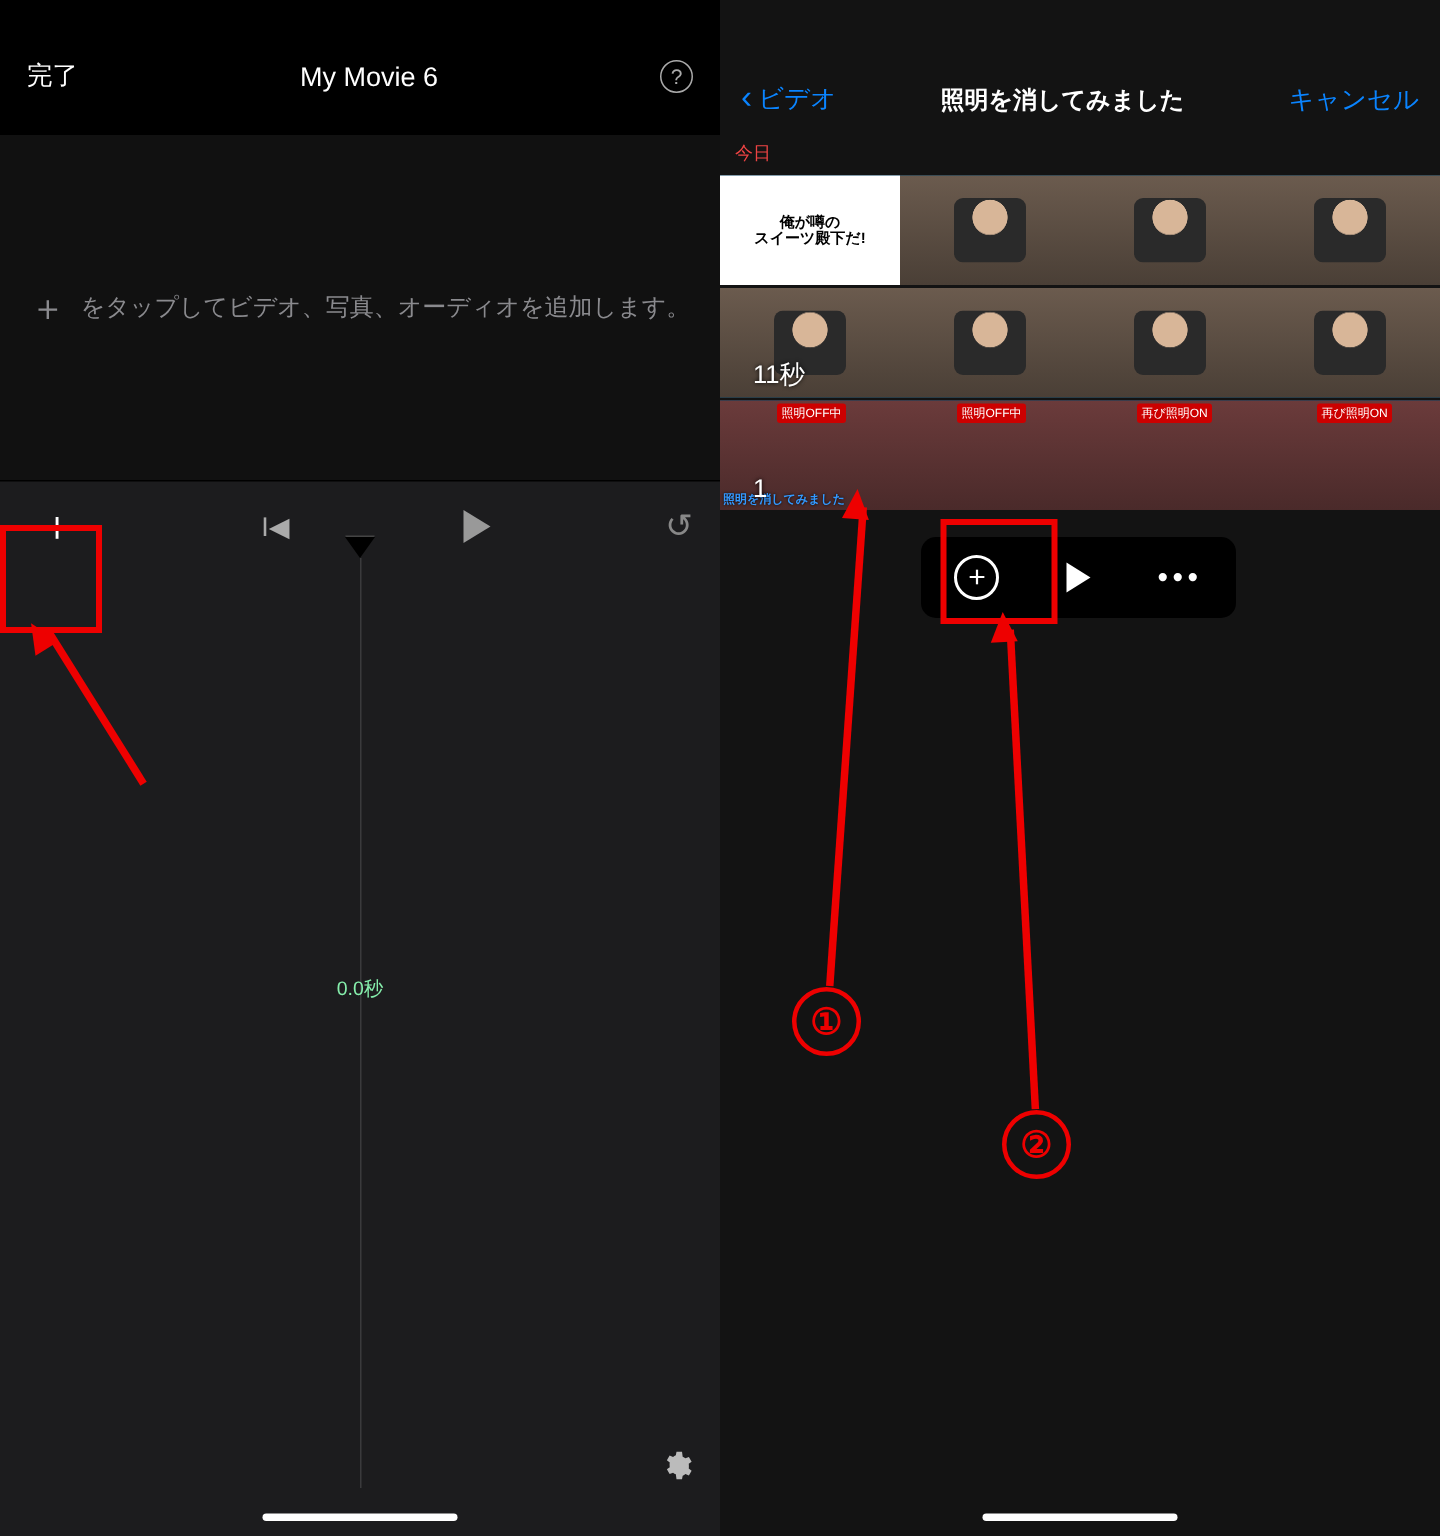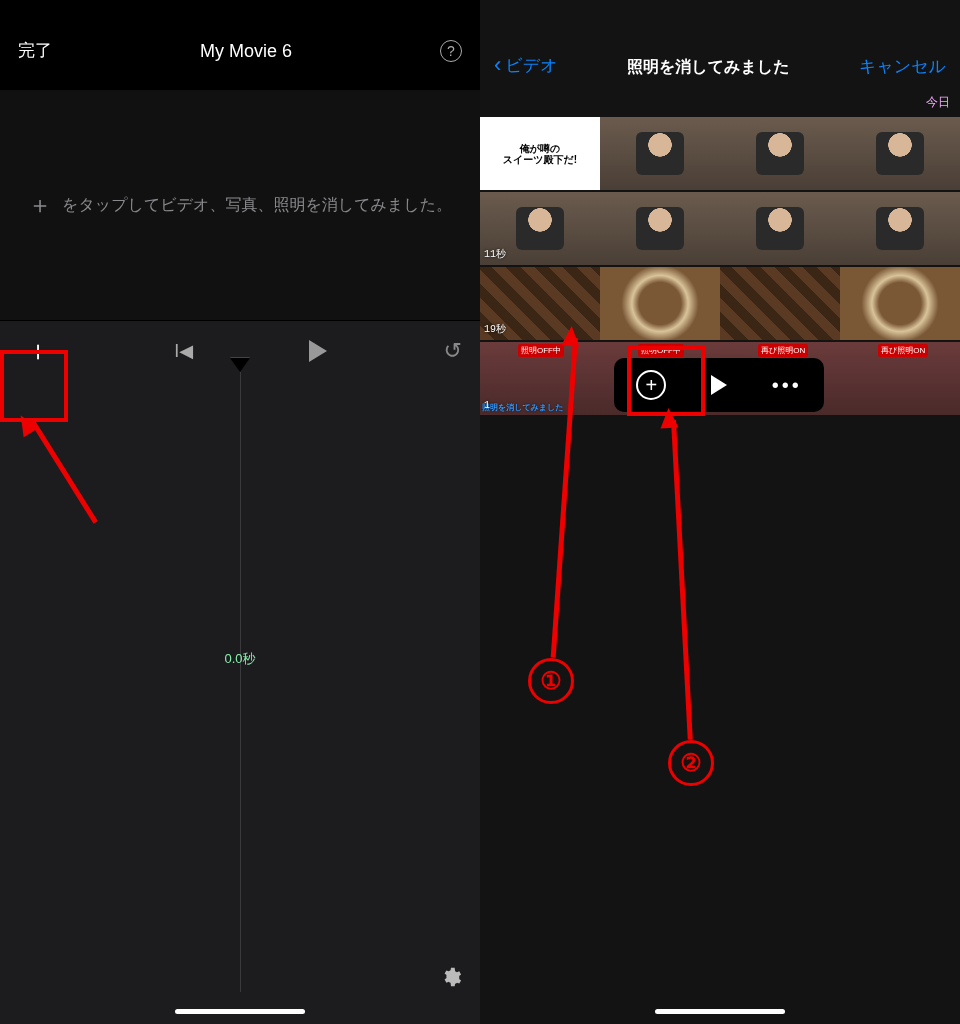--- a/index.html
+++ b/index.html
@@ -26,27 +26,27 @@
 .l-gear { position:absolute; bottom:34px; right:16px; width:26px; height:26px; color:#bbb; display:flex; align-items:center; justify-content:center; }
 .l-homebar, .r-homebar { position:absolute; bottom:10px; left:50%; transform:translateX(-50%); width:130px; height:5px; border-radius:3px; background:#fff; }
 
 
 .right-phone { width:480px; height:1024px; background:#131313; position:relative; display:flex; flex-direction:column; }
 .r-header { height:90px; display:flex; align-items:flex-end; justify-content:space-between; padding:0 14px 12px 14px; }
 .r-back { color:#0a84ff; font-size:17px; display:flex; align-items:center; gap:4px; }
 .r-back-chev { font-size:22px; }
 .r-title { color:#fff; font-size:16px; font-weight:600; }
 .r-cancel { color:#0a84ff; font-size:17px; }
-.r-date { color:#f0abfc; font-size:12px; padding:4px 10px 6px 10px;text-align:right; }
+.r-date { color:#ef4444; font-size:12px; padding:4px 10px 6px 10px; }
 .r-list { flex:1; display:flex; flex-direction:column; gap:2px; padding:0; }
 .row { height:73px; display:flex; background:#0369a1; position:relative; }
 .row.sel { outline:3px solid #f7c948; outline-offset:-3px; }
 .cell { flex:1; background:#333; position:relative; }
 .cell + .cell { margin-left:0; }
-.dur { position:absolute; left:4px; bottom:4px; font-size:10px; color:#fff; text-shadow:0 0 3px #000; z-index:2;font-family:Liberation Mono, monospace; }
+.dur { position:absolute; left:22px; bottom:4px; font-size:17px; color:#fff; text-shadow:0 0 3px #000; z-index:2; }
 
 .c-text { background:#fff; display:flex; flex-direction:column; align-items:center; justify-content:center; color:#000; font-size:10px; font-weight:700; line-height:1.1; }
 .c-person { background:linear-gradient(#6b5b4e,#4a3f36); }
 .c-person::after { content:""; position:absolute; left:30%; top:20%; width:40%; height:60%; background:radial-gradient(circle at 50% 30%, #d8b698 30%, transparent 31%), linear-gradient(#2a2a2a,#2a2a2a); border-radius:6px; }
 .c-choco { background:repeating-linear-gradient(45deg,#5a3a22 0 10px,#3b2515 10px 20px); }
 .c-cookie { background:radial-gradient(circle,#7a5836 30%, #d9c39a 40%, #7a5836 55%); }
 .c-donut { background:radial-gradient(circle at 40% 50%, #382015 26%, #4a2e1d 27% 50%, #2b3b5c 51%); }
 .c-donut2 { background:radial-gradient(circle at 50% 50%, #2b3b5c 24%, #c99 25% 50%, #2b3b5c 51%); }
 .c-white { background:radial-gradient(circle at 50% 50%, #2b3b5c 24%, #efe7db 25% 50%, #2b3b5c 51%); }
 .c-ovl { background:linear-gradient(#6b3b3b,#4a2a2a); }
@@ -75,21 +75,21 @@
 <div class="left-phone">
   <div class="l-header">
     <span class="l-done">完了</span>
     <span class="l-title">My Movie 6</span>
     <span class="l-help">?</span>
   </div>
 
   <div class="l-preview">
     <div class="l-hint">
       <span class="l-hint-plus">＋</span>
-      <span>をタップしてビデオ、写真、照明を消してみました。</span>
+      <span>をタップしてビデオ、写真、オーディオを追加します。</span>
     </div>
   </div>
 
   <div class="l-timeline">
     <div class="l-tbar">
       <span class="l-add">＋</span>
       <span class="l-prev">I◀</span>
       <span class="l-play"></span>
       <span class="l-undo">↺</span>
     </div>
@@ -134,27 +134,20 @@
     </div>
 
     <div class="row">
       <div class="cell c-person"></div>
       <div class="cell c-person"></div>
       <div class="cell c-person"></div>
       <div class="cell c-person"></div>
       <span class="dur">11秒</span>
     </div>
 
-    <div class="row sel">
-      <div class="cell c-choco"></div>
-      <div class="cell c-cookie"></div>
-      <div class="cell c-choco"></div>
-      <div class="cell c-cookie"></div>
-      <span class="dur">19秒</span>
-    </div>
 
 
 
     <div class="row">
       <div class="cell c-ovl">
         <span class="ov-top">照明OFF中</span>
         <span class="ov-bot">照明を消してみました</span>
       </div>
       <div class="cell c-ovl">
         <span class="ov-top">照明OFF中</span>

